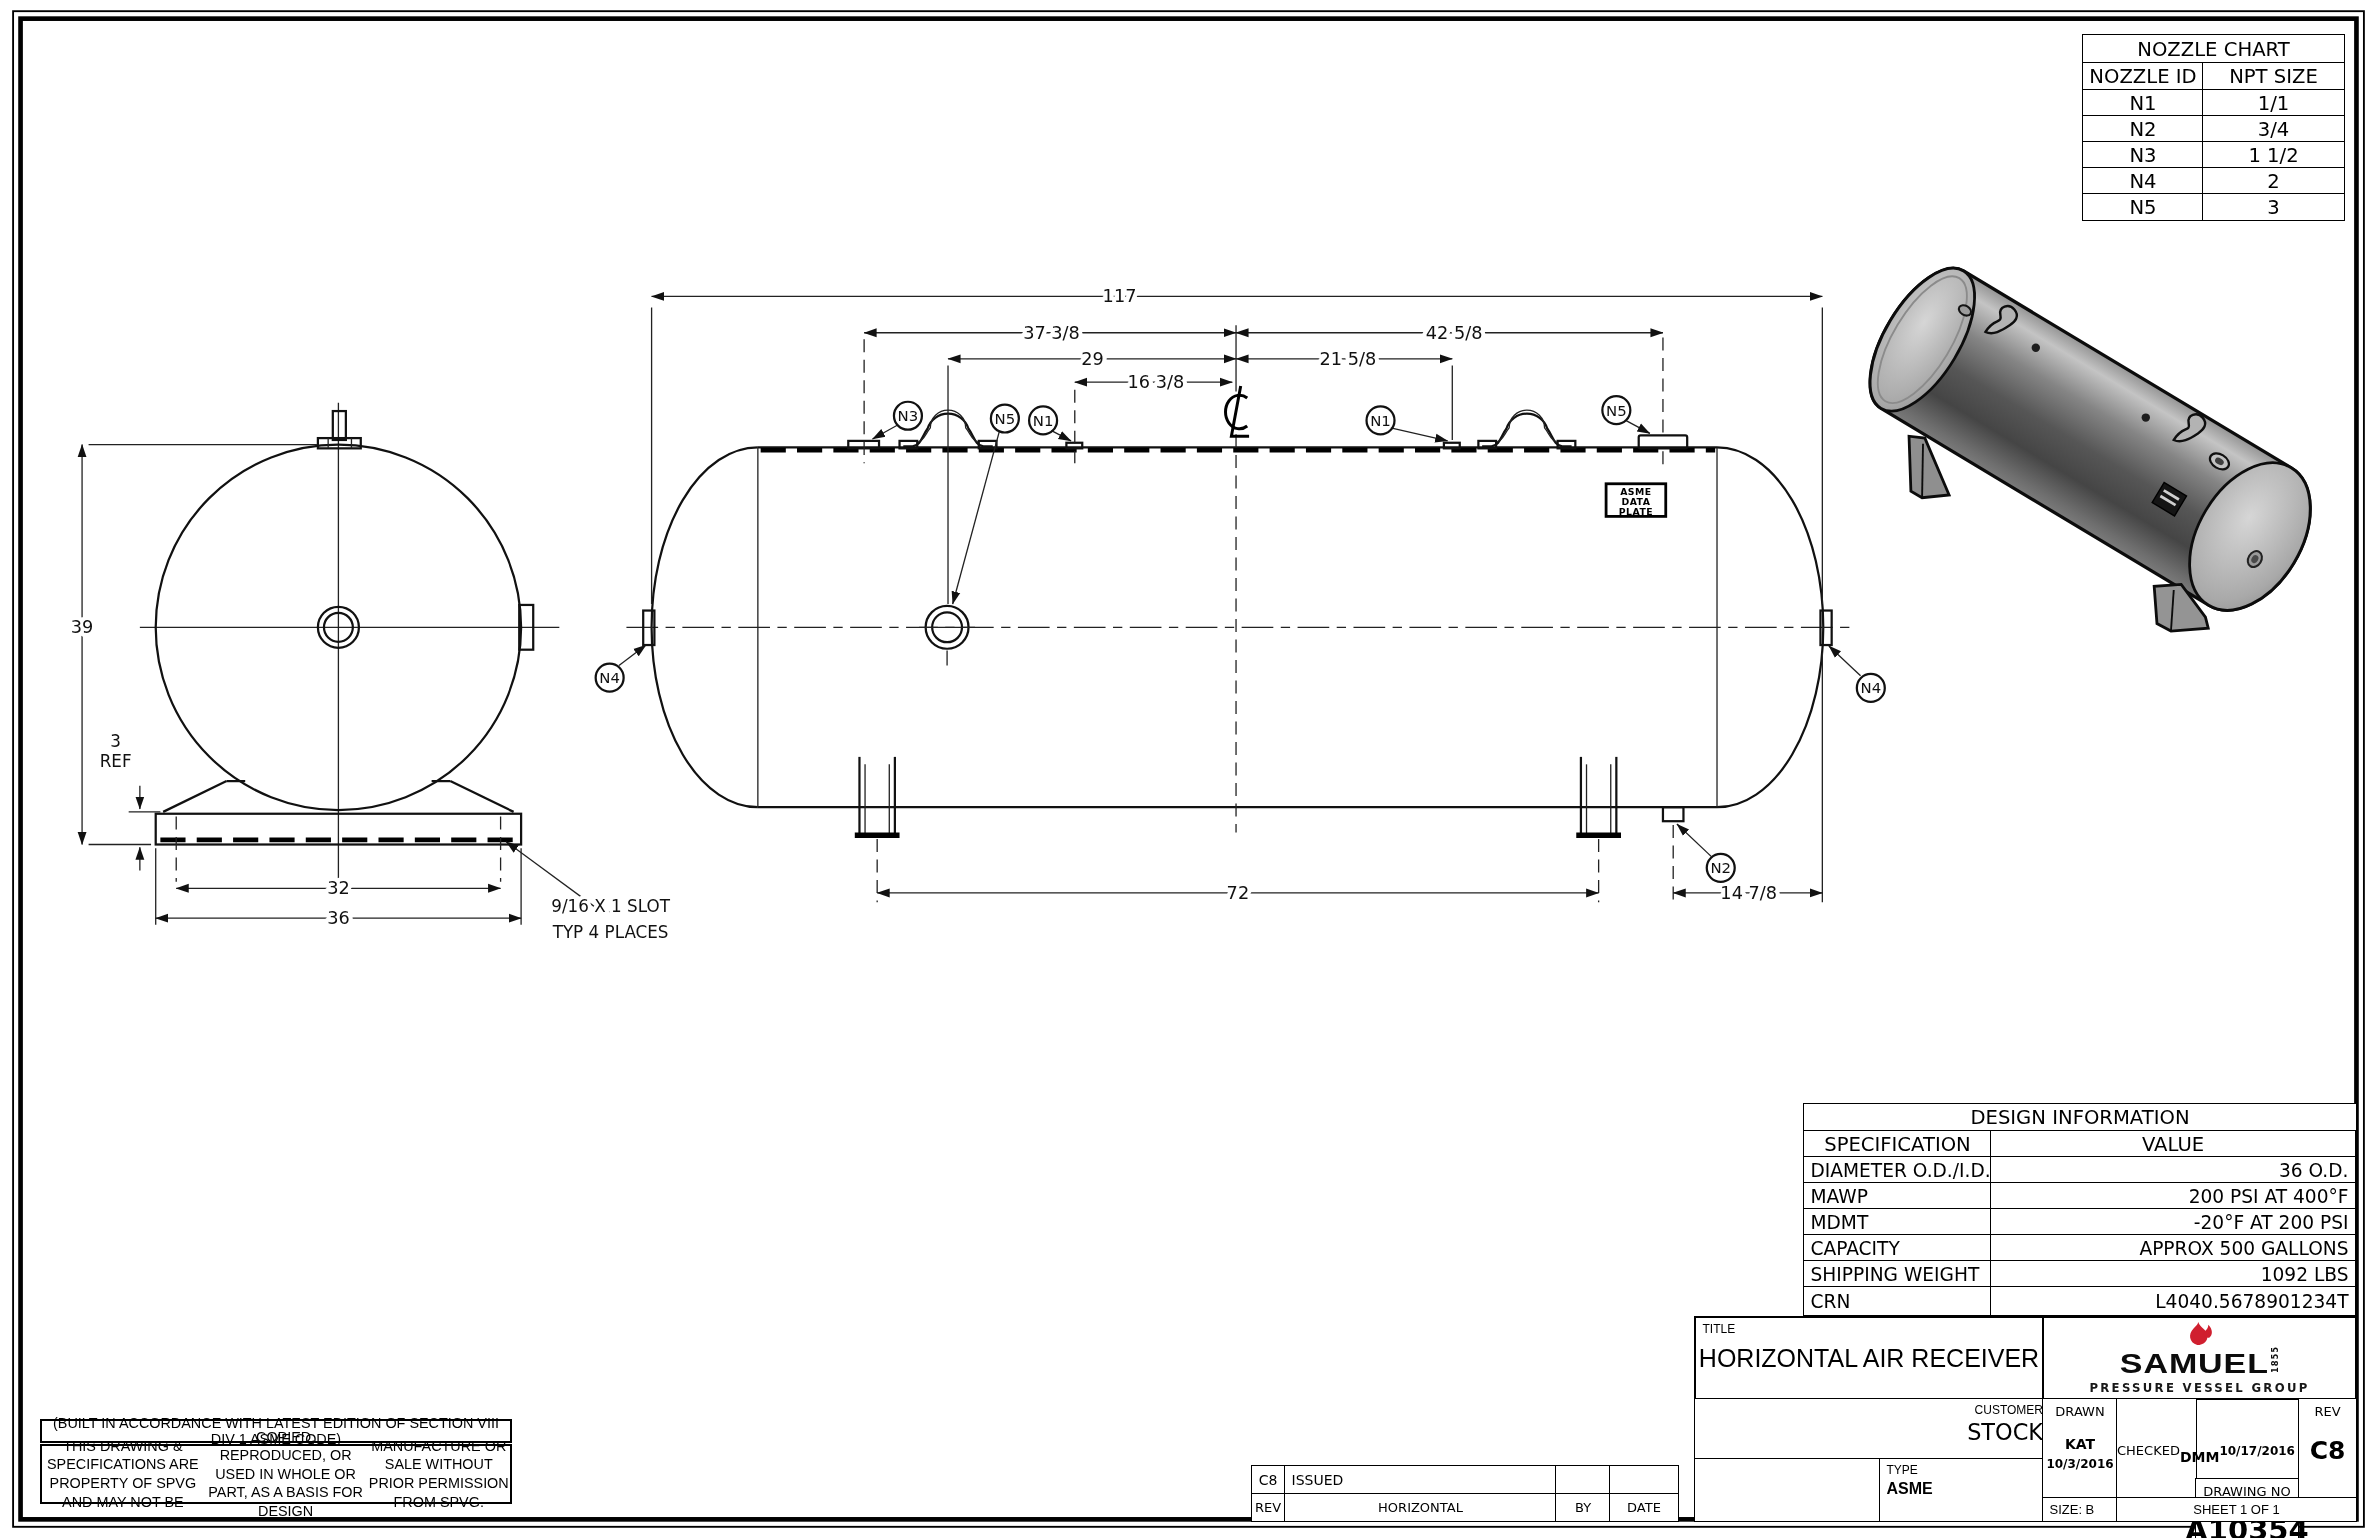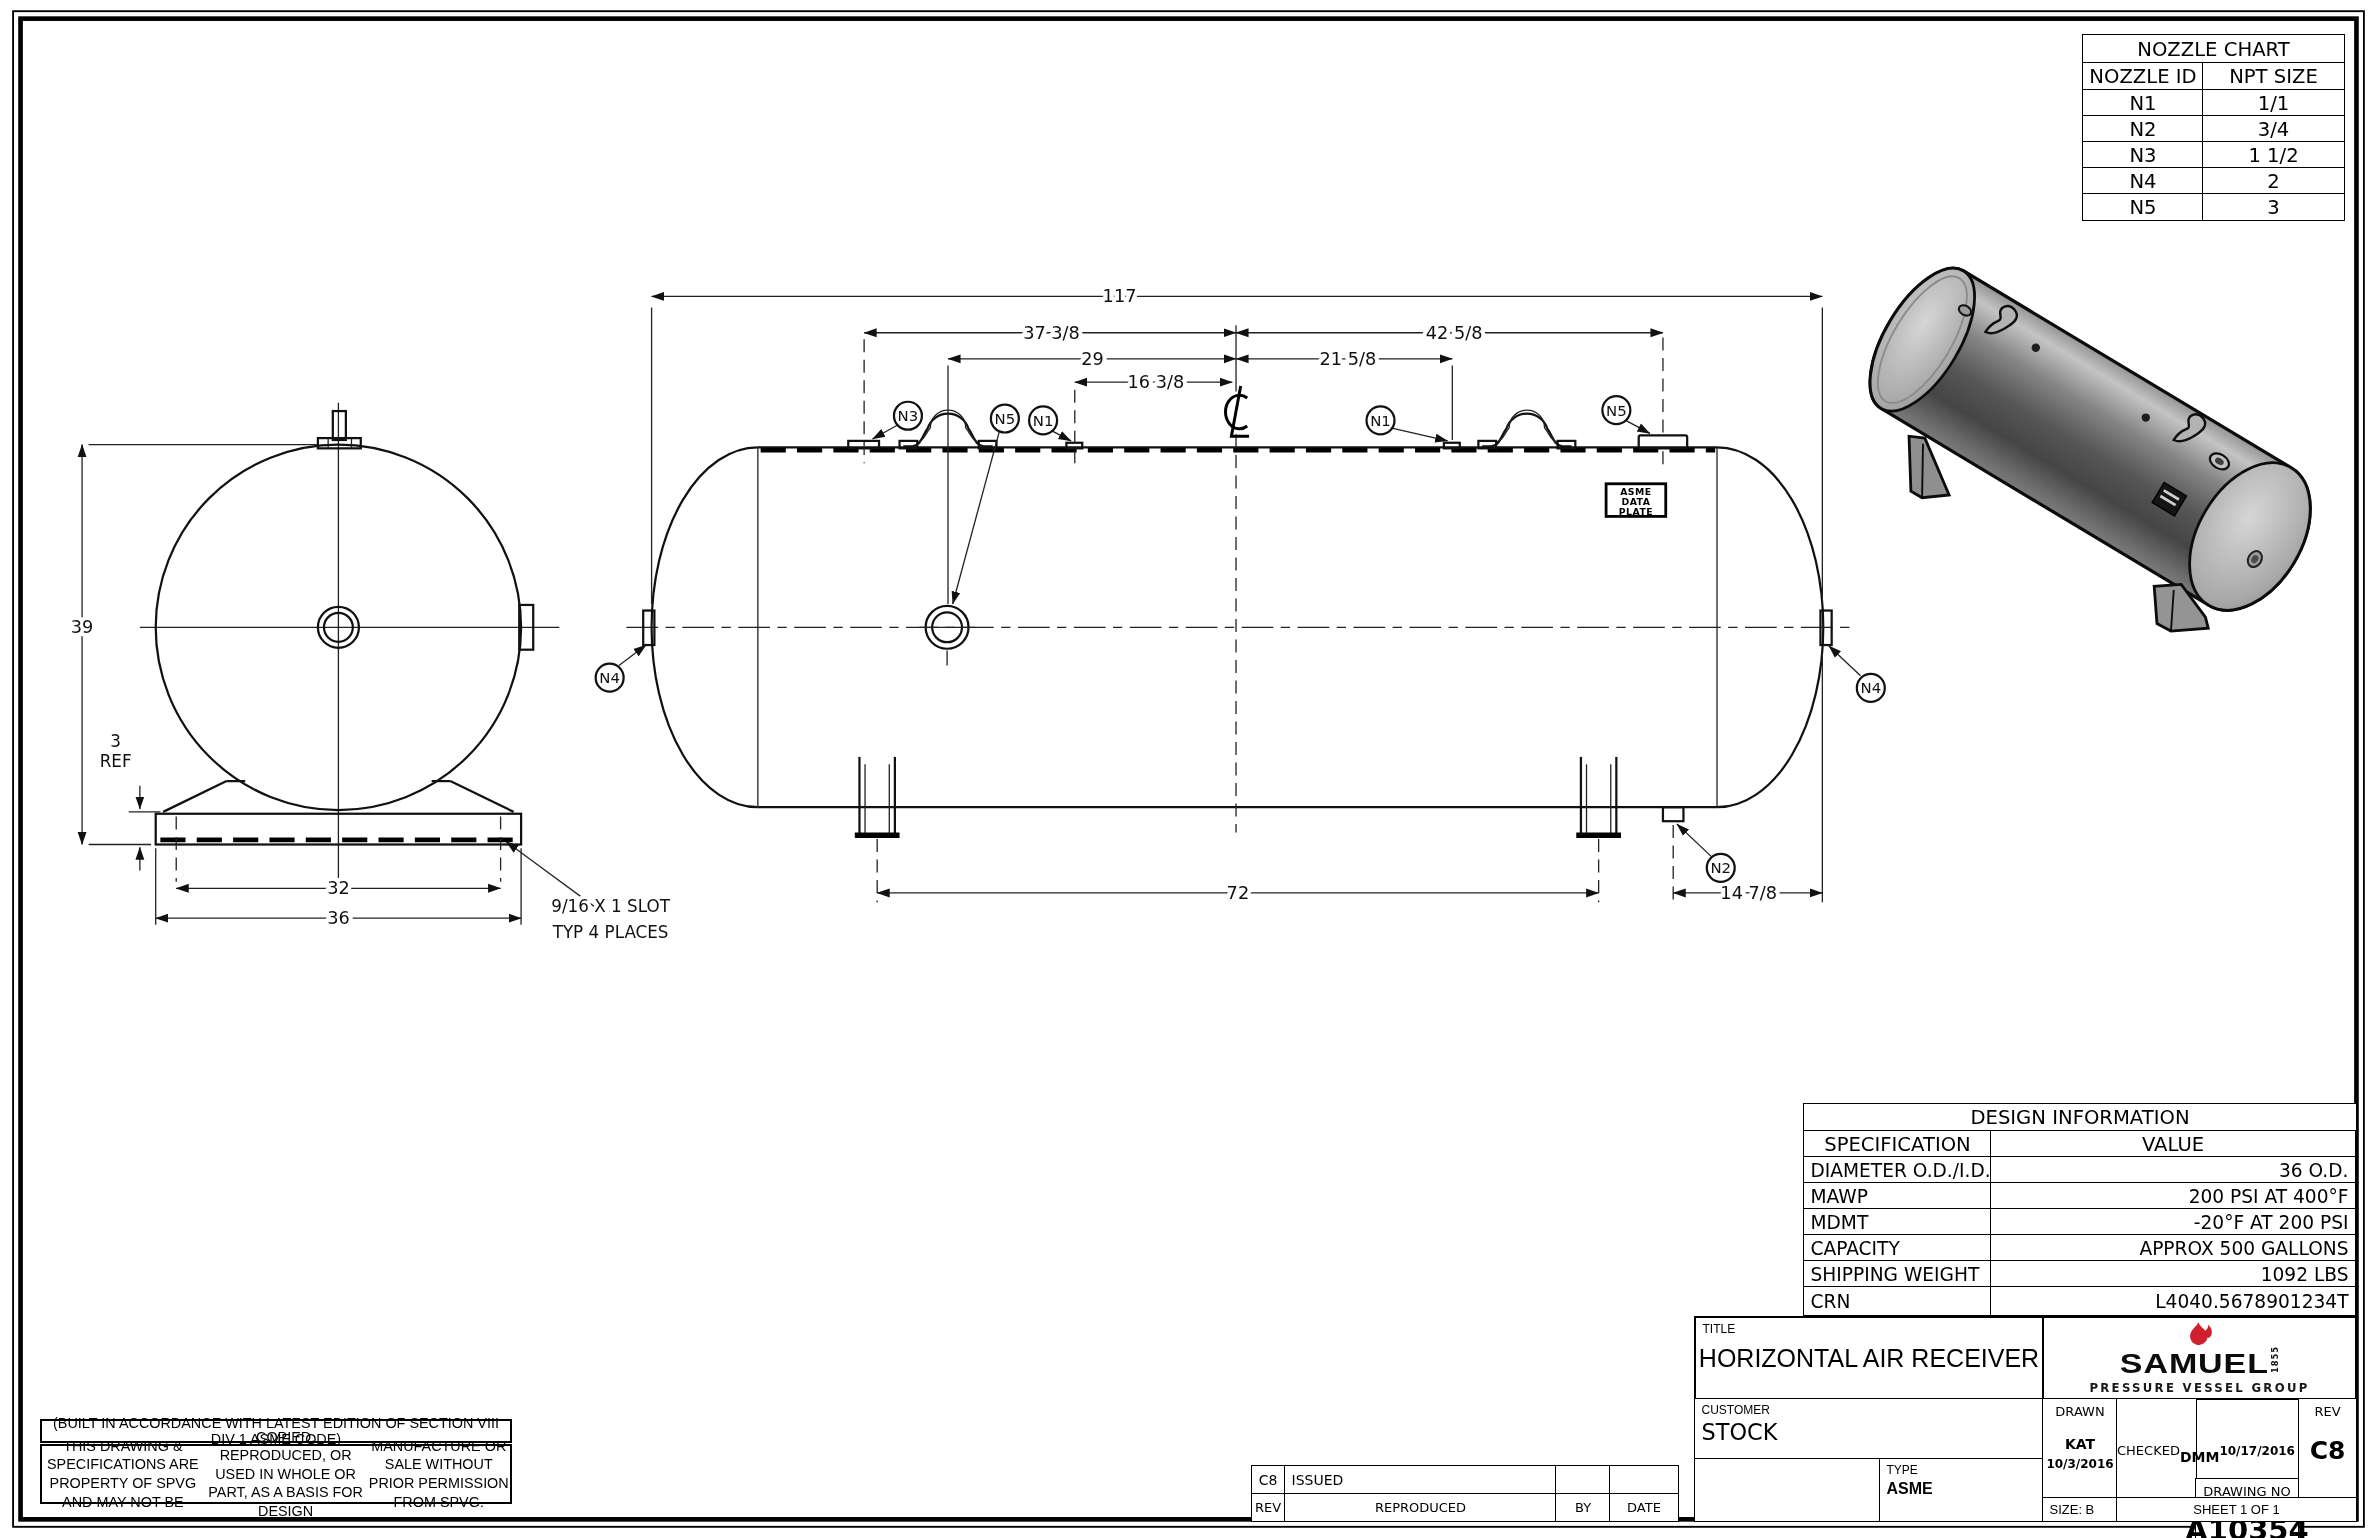--- a/index.html
+++ b/index.html
@@ -358,21 +358,21 @@
         <path d="M27,17 C31,14 31,8 26,3 C26,9 20,10 21,14 C22,17 25,17 27,17 Z" fill="#d01f2f"></path>
       </svg>
       <div class="word">
         <span class="samuel">SAMUEL</span>
         <span class="est">1855</span>
       </div>
       <span class="tag">PRESSURE VESSEL GROUP</span>
     </div>
   </div>
 
-  <div class="cell left" style="left:1694px;top:1398px;width:350px;height:62px;align-items:flex-start;flex-direction:column;justify-content:flex-start;">
+  <div class="cell left" style="left:1694px;top:1398px;width:350px;height:62px;align-items:flex-end;flex-direction:column;justify-content:flex-start;">
     <span class="lbl" style="position:static;margin:3.7px 0 1.9px 0;">CUSTOMER</span>
     <span style="font-size:22.4px;">STOCK</span>
   </div>
 
   <div class="cell" style="left:1694px;top:1458px;width:187px;height:64px;"></div>
   <div class="cell left" style="left:1879px;top:1458px;width:164px;height:64px;align-items:flex-start;flex-direction:column;justify-content:flex-start;">
     <span class="lbl" style="position:static;margin:3.7px 0 3.7px 0;">TYPE</span>
     <span style="font-size:16px;font-weight:bold;font-family:'Liberation Sans',sans-serif;">ASME</span>
   </div>
 
@@ -397,21 +397,21 @@
   <div class="cell left" style="left:2042px;top:1497px;width:76px;height:25px;font-size:13px;font-family:'Liberation Sans',sans-serif;">SIZE: B</div>
   <div class="cell" style="left:2116px;top:1497px;width:241px;height:25px;font-size:13px;font-family:'Liberation Sans',sans-serif;">SHEET 1  OF 1</div>
 </div>
 
 <div>
   <div class="cell" style="left:1251px;top:1465px;width:34px;height:29px;font-size:14px;">C8</div>
   <div class="cell left" style="left:1284px;top:1465px;width:273px;height:29px;font-size:14px;">ISSUED</div>
   <div class="cell" style="left:1555px;top:1465px;width:56px;height:29px;font-size:14px;"></div>
   <div class="cell" style="left:1609px;top:1465px;width:70px;height:29px;font-size:14px;"></div>
   <div class="cell" style="left:1251px;top:1493px;width:34px;height:29px;font-size:13px;">REV</div>
-  <div class="cell" style="left:1284px;top:1493px;width:273px;height:29px;font-size:13px;">REPRODUCED</div>
+  <div class="cell" style="left:1284px;top:1493px;width:273px;height:29px;font-size:13px;">HORIZONTAL</div>
   <div class="cell" style="left:1555px;top:1493px;width:56px;height:29px;font-size:13px;">BY</div>
   <div class="cell" style="left:1609px;top:1493px;width:70px;height:29px;font-size:13px;">DATE</div>
 </div>
 
 <div class="notes" style="left:40px;top:1419px;width:472px;height:24px;">(BUILT IN ACCORDANCE WITH LATEST EDITION OF SECTION VIII DIV 1 ASME CODE)</div>
 <div class="notes" style="left:40px;top:1444px;width:472px;height:60px;border-width:2.8px;flex-direction:row;line-height:18.6px;">
   <span>THIS DRAWING &amp; SPECIFICATIONS ARE PROPERTY OF SPVG AND MAY NOT BE</span>
   <span>COPIED, REPRODUCED, OR USED IN WHOLE OR PART, AS A BASIS FOR DESIGN</span>
   <span>MANUFACTURE OR SALE WITHOUT PRIOR PERMISSION FROM SPVG.</span>
 </div>

